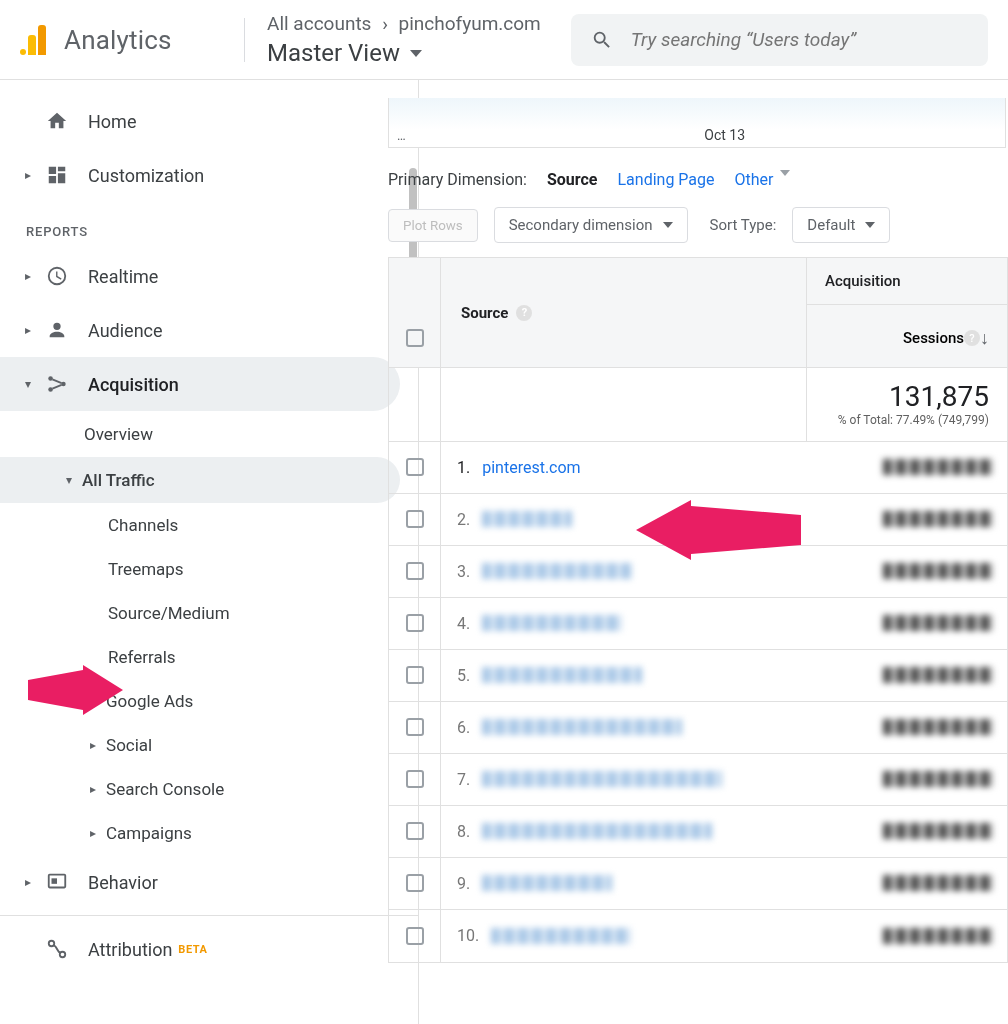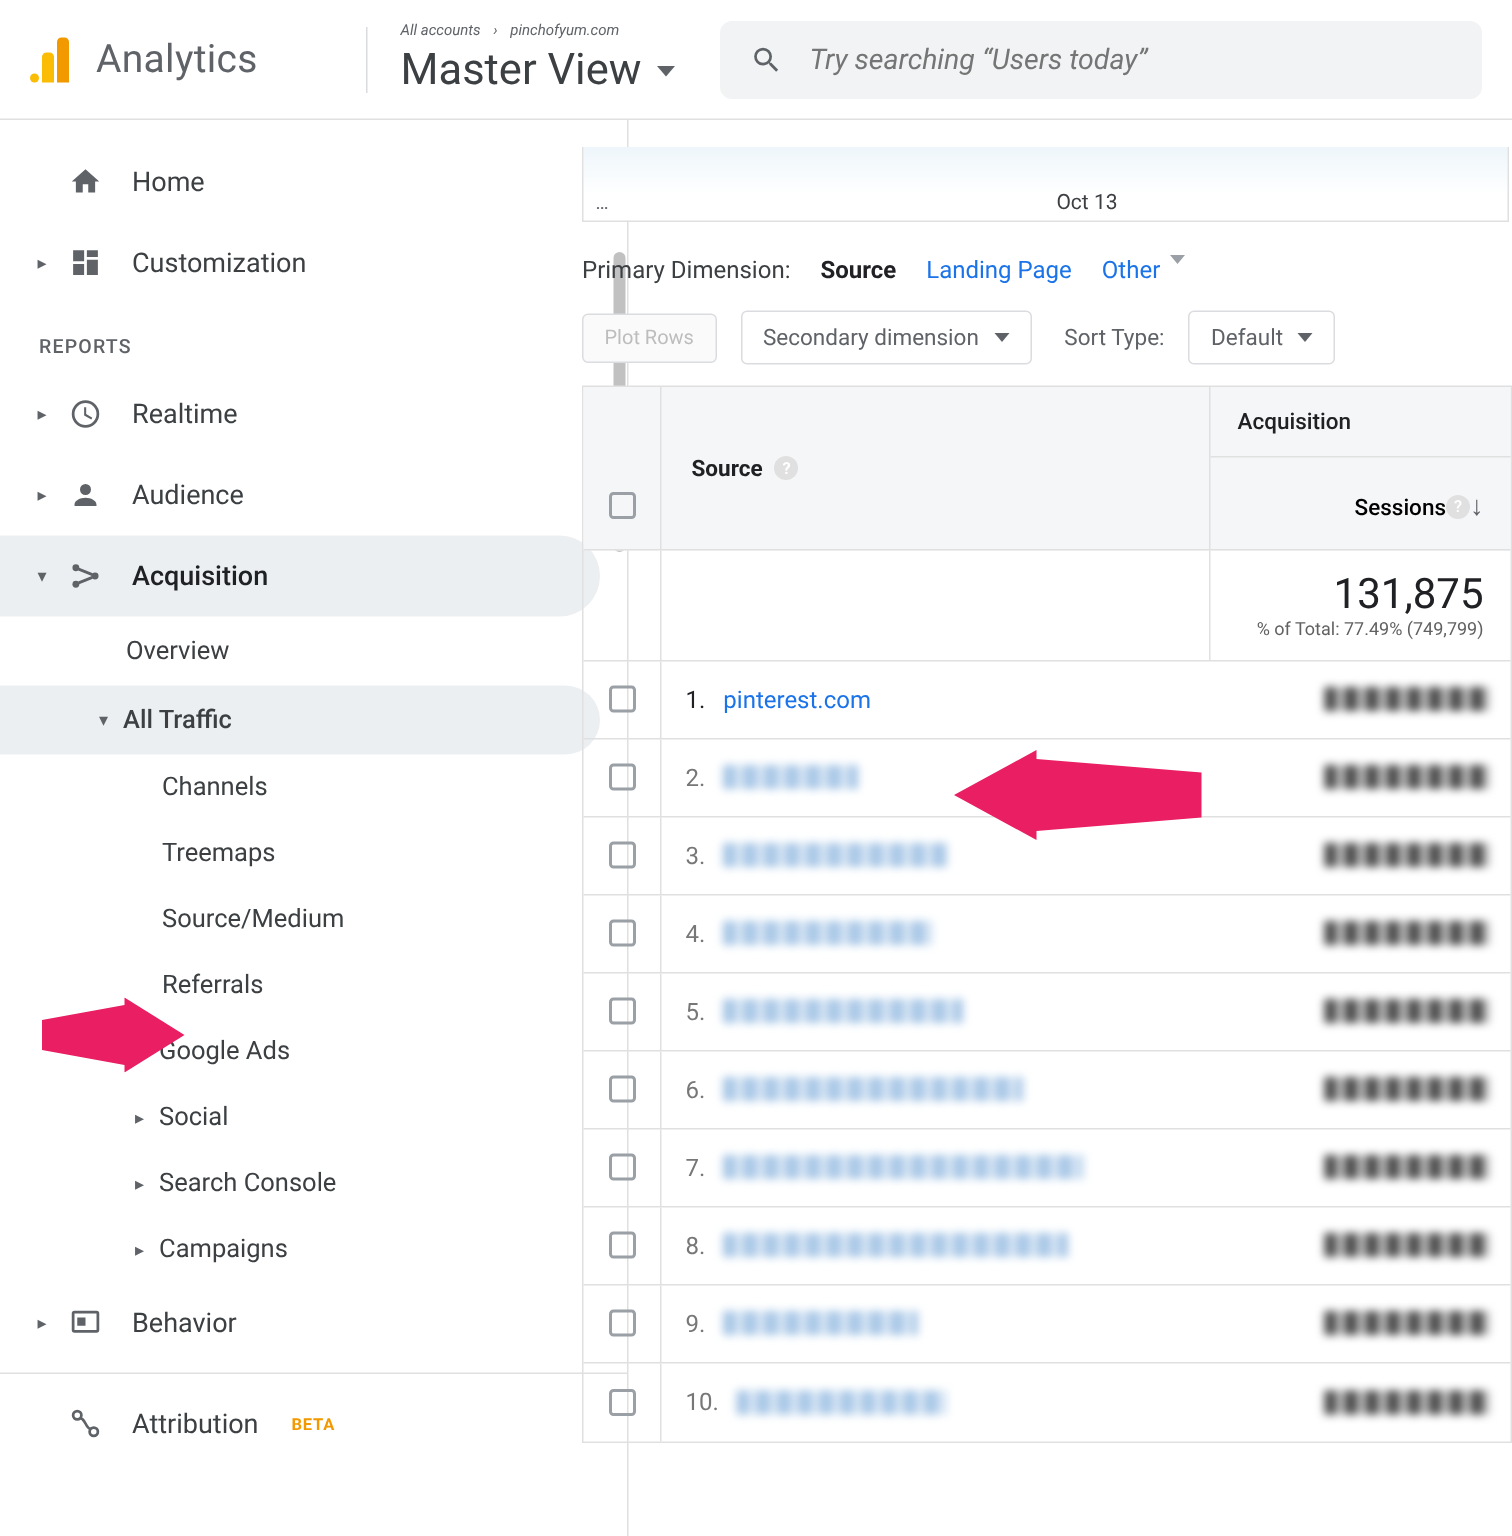--- a/index.html
+++ b/index.html
@@ -12,23 +12,23 @@
 }
 .logo-wrap { display: flex; align-items: center; gap: 18px; width: 218px; }
 .logo-icon { display: flex; align-items: flex-end; gap: 2px; height: 30px; }
 .logo-icon span { display:block; border-radius: 3px 3px 0 0; }
 .logo-icon .b1 { width: 6px; height: 6px; background:#fbbc05; border-radius:50%; }
 .logo-icon .b2 { width: 8px; height: 20px; background:#fbbc05; }
 .logo-icon .b3 { width: 8px; height: 30px; background:#f29900; }
 .brand { font-size: 26px; color: #5f6368; letter-spacing: .2px; }
 .vdiv { width:1px; height:44px; background:#dadce0; margin:0 22px 0 6px; }
 .view-sel { display:flex; flex-direction:column; justify-content:center; }
-.breadcrumb { font-size: 10px; color:#5f6368;font-style:italic; }
+.breadcrumb { font-size: 19px; color:#5f6368; }
 .breadcrumb .chev { margin: 0 6px; color:#5f6368; }
-.view-name { display:flex; align-items:center; font-size:29px; color:#3c4043; margin-top:4px; cursor:pointer; }
+.view-name { display:flex; align-items:center; font-size:24px; color:#3c4043; margin-top:4px; cursor:pointer; }
 .view-name .tri { margin-left:10px; border-left:6px solid transparent; border-right:6px solid transparent; border-top:7px solid #5f6368; }
 .search-box { flex:1; margin-left:30px; height:52px; background:#f1f3f4; border-radius:8px; display:flex; align-items:center; padding:0 20px; gap:18px; }
 .search-box svg { fill:#5f6368; }
 .search-box input { flex:1; border:none; background:transparent; font-size:19px; color:#5f6368; outline:none; font-style:italic; }
 
 
 .sidebar { position:absolute; top:80px; left:0; bottom:0; width:419px; background:#fff; border-right:1px solid #e0e0e0; overflow:hidden; }
 .scrollthumb { position:absolute; right:1px; top:88px; width:8px; height:200px; background:#c1c1c1; border-radius:4px; }
 .nav { padding-top:14px; }
 .nav-item { display:flex; align-items:center; height:54px; padding:0 20px; color:#3c4043; font-size:18px; cursor:pointer; }
@@ -36,21 +36,21 @@
 .nav-item .ico { width:30px; height:30px; margin:0 16px 0 6px; display:flex; align-items:center; justify-content:center; fill:#5f6368; color:#5f6368; }
 .nav-item.active { background:#eceff1; border-radius:0 30px 30px 0; margin-right:18px; color:#202124; font-weight:500; }
 .nav-section-label { padding:22px 26px 10px; font-size:13px; color:#5f6368; letter-spacing:.8px; font-weight:500; }
 .sub-item { display:flex; align-items:center; height:46px; padding-left:84px; font-size:17px; color:#3c4043; cursor:pointer; }
 .sub-item.bold { font-weight:500; padding-left:66px; }
 .sub-item.bold::before { content:"▾"; margin-right:10px; font-size:12px; color:#5f6368; }
 .subsub { display:flex; align-items:center; height:44px; padding-left:108px; font-size:17px; color:#3c4043; cursor:pointer; }
 .subexp { display:flex; align-items:center; height:44px; padding-left:90px; font-size:17px; color:#3c4043; cursor:pointer; }
 .subexp::before { content:"▸"; margin-right:10px; font-size:12px; color:#5f6368; }
 .hr { height:1px; background:#e0e0e0; margin:6px 0; }
-.badge-beta { font-size:11px; color:#f29900; font-weight:700; margin-left:22px; letter-spacing:.5px; }
+.badge-beta { font-size:11px; color:#f29900; font-weight:700; margin-left:6px; letter-spacing:.5px; }
 
 
 .main { position:absolute; top:80px; left:362px; right:0; bottom:0; padding:18px 0 0 26px; overflow:hidden; }
 .chart-strip { height:50px; border:1px solid #e0e0e0; border-top:none; background:linear-gradient(#eef6fb,#fff 65%); margin-right:2px; position:relative; }
 .chart-strip .dots { position:absolute; left:8px; bottom:4px; font-size:13px; color:#5f6368; }
 .chart-strip .date { position:absolute; right:260px; bottom:4px; font-size:14px; color:#3c4043; }
 .prim-row { display:flex; align-items:center; gap:20px; padding:22px 0 14px; font-size:16px; }
 .prim-row .lbl { color:#3c4043; }
 .prim-row .cur { font-weight:700; color:#202124; }
 .prim-row .link { color:#1a73e8; cursor:pointer; }

